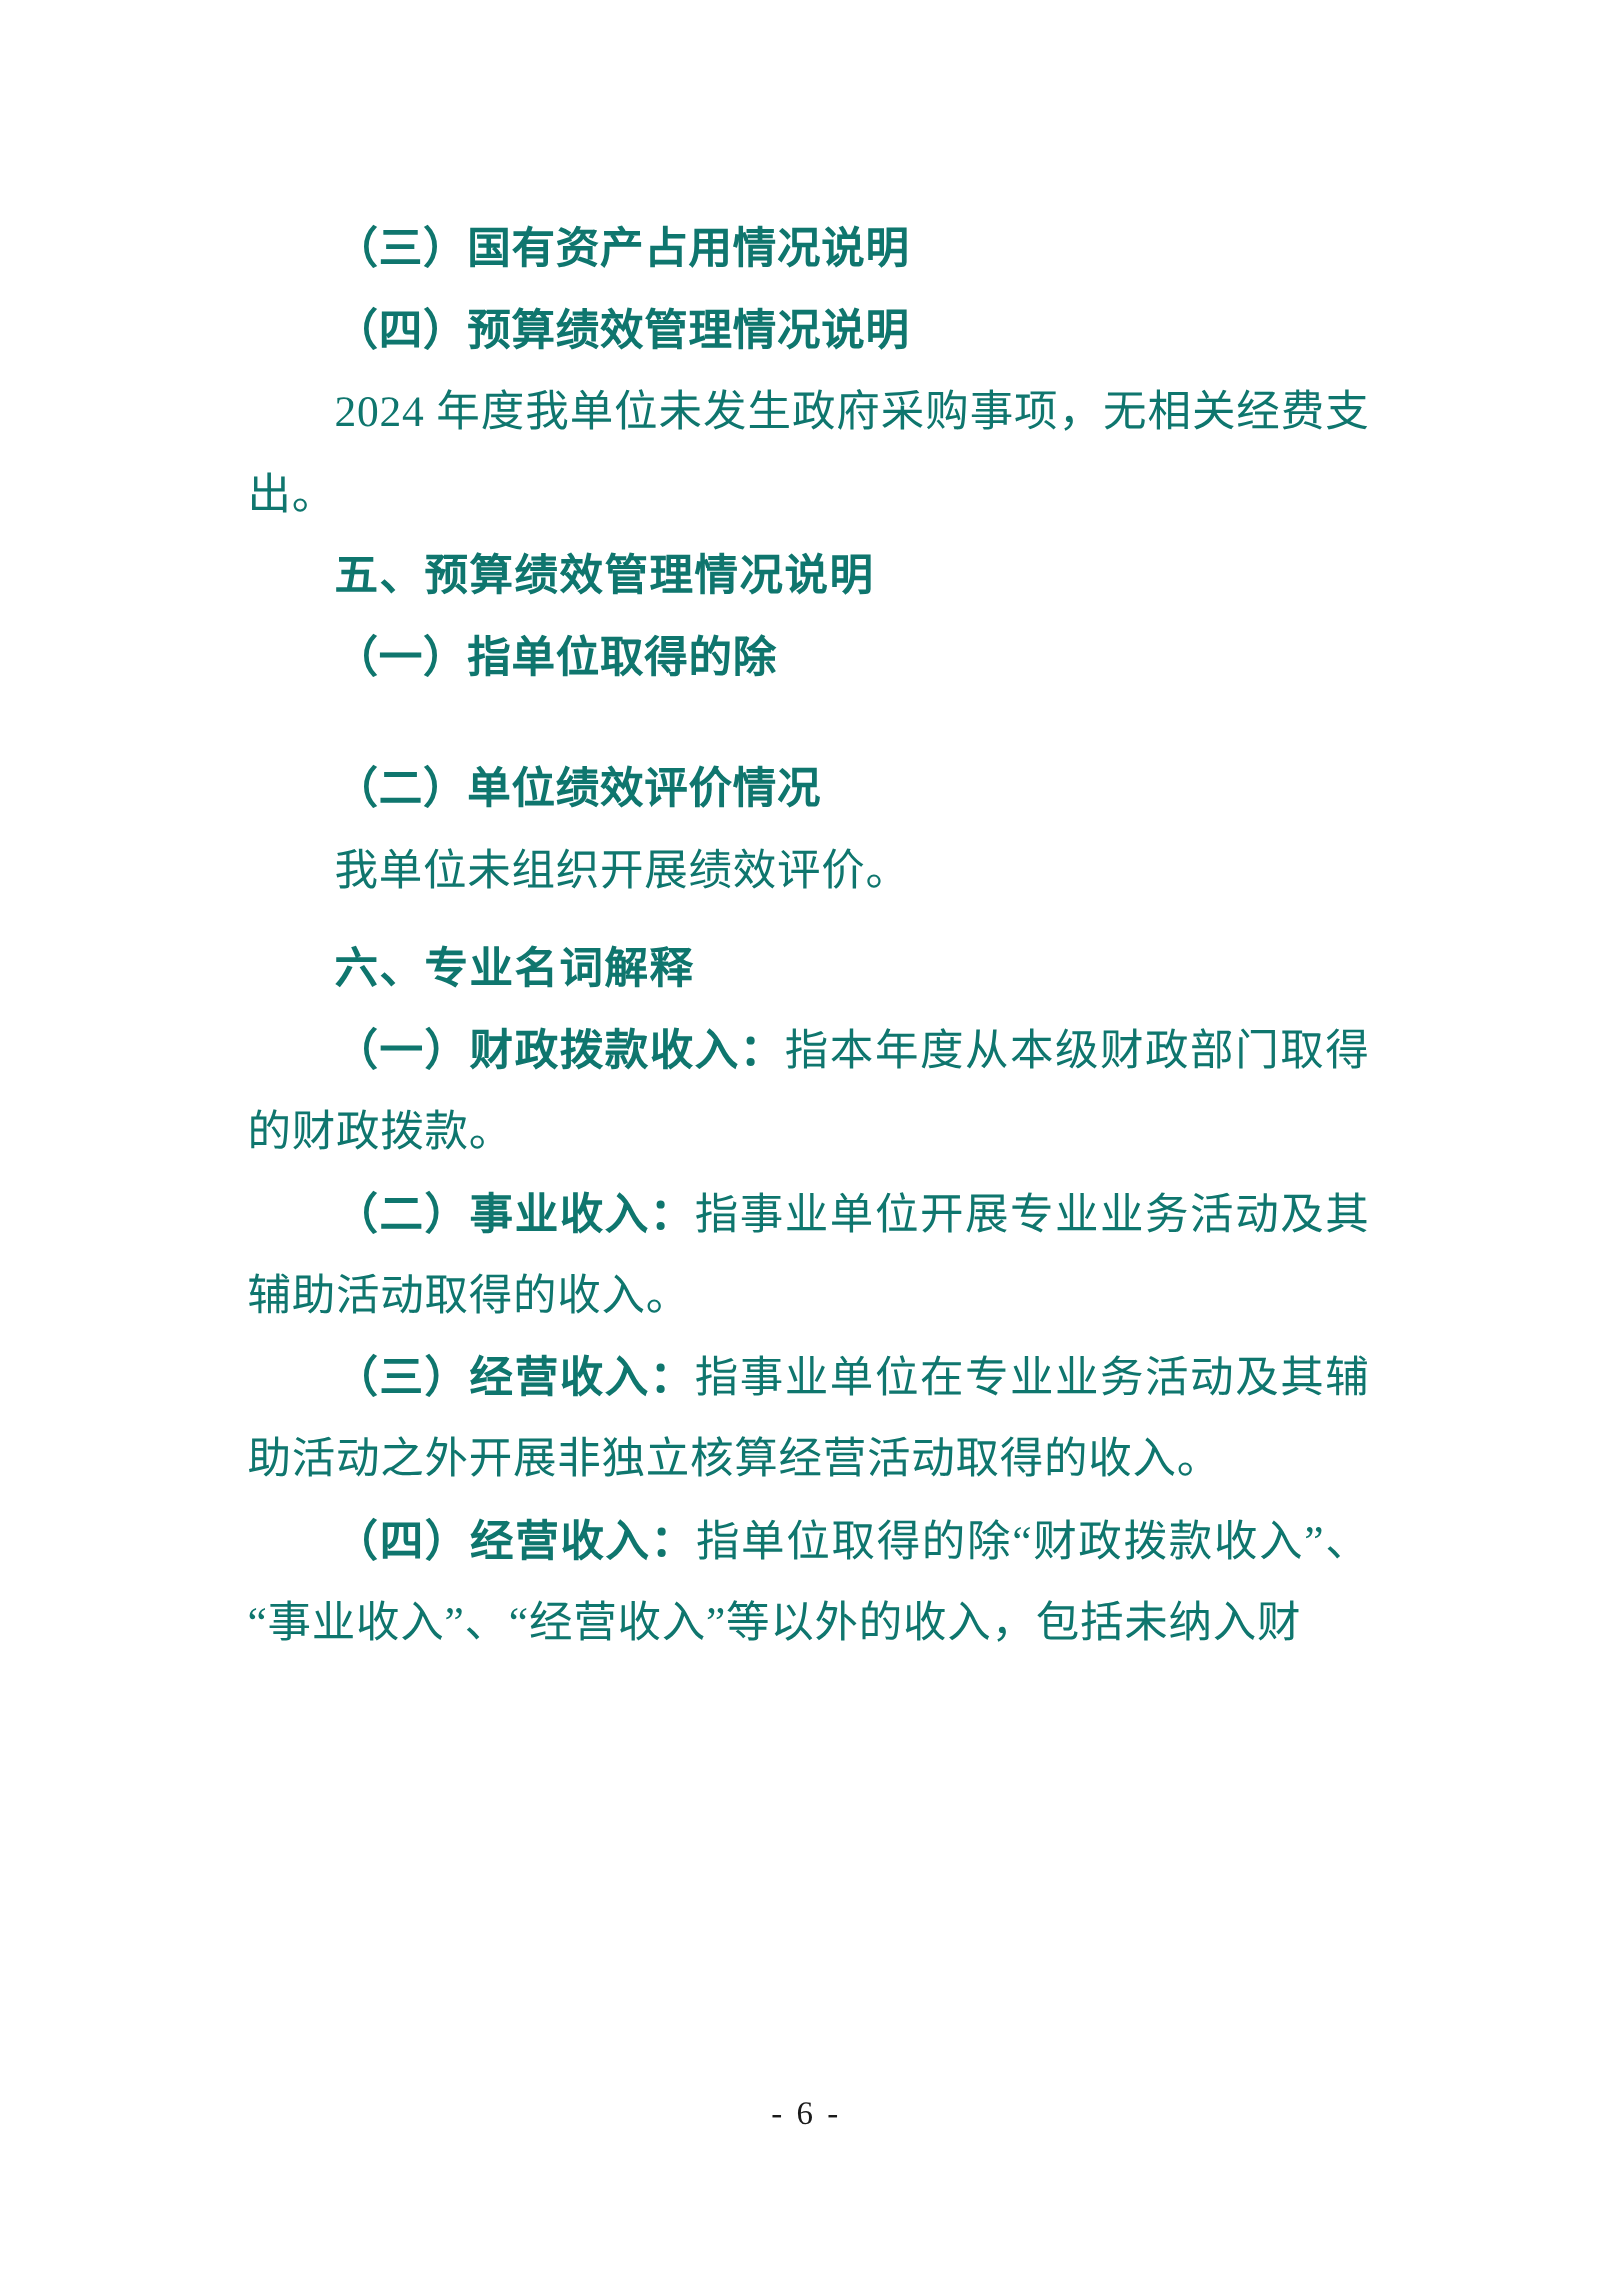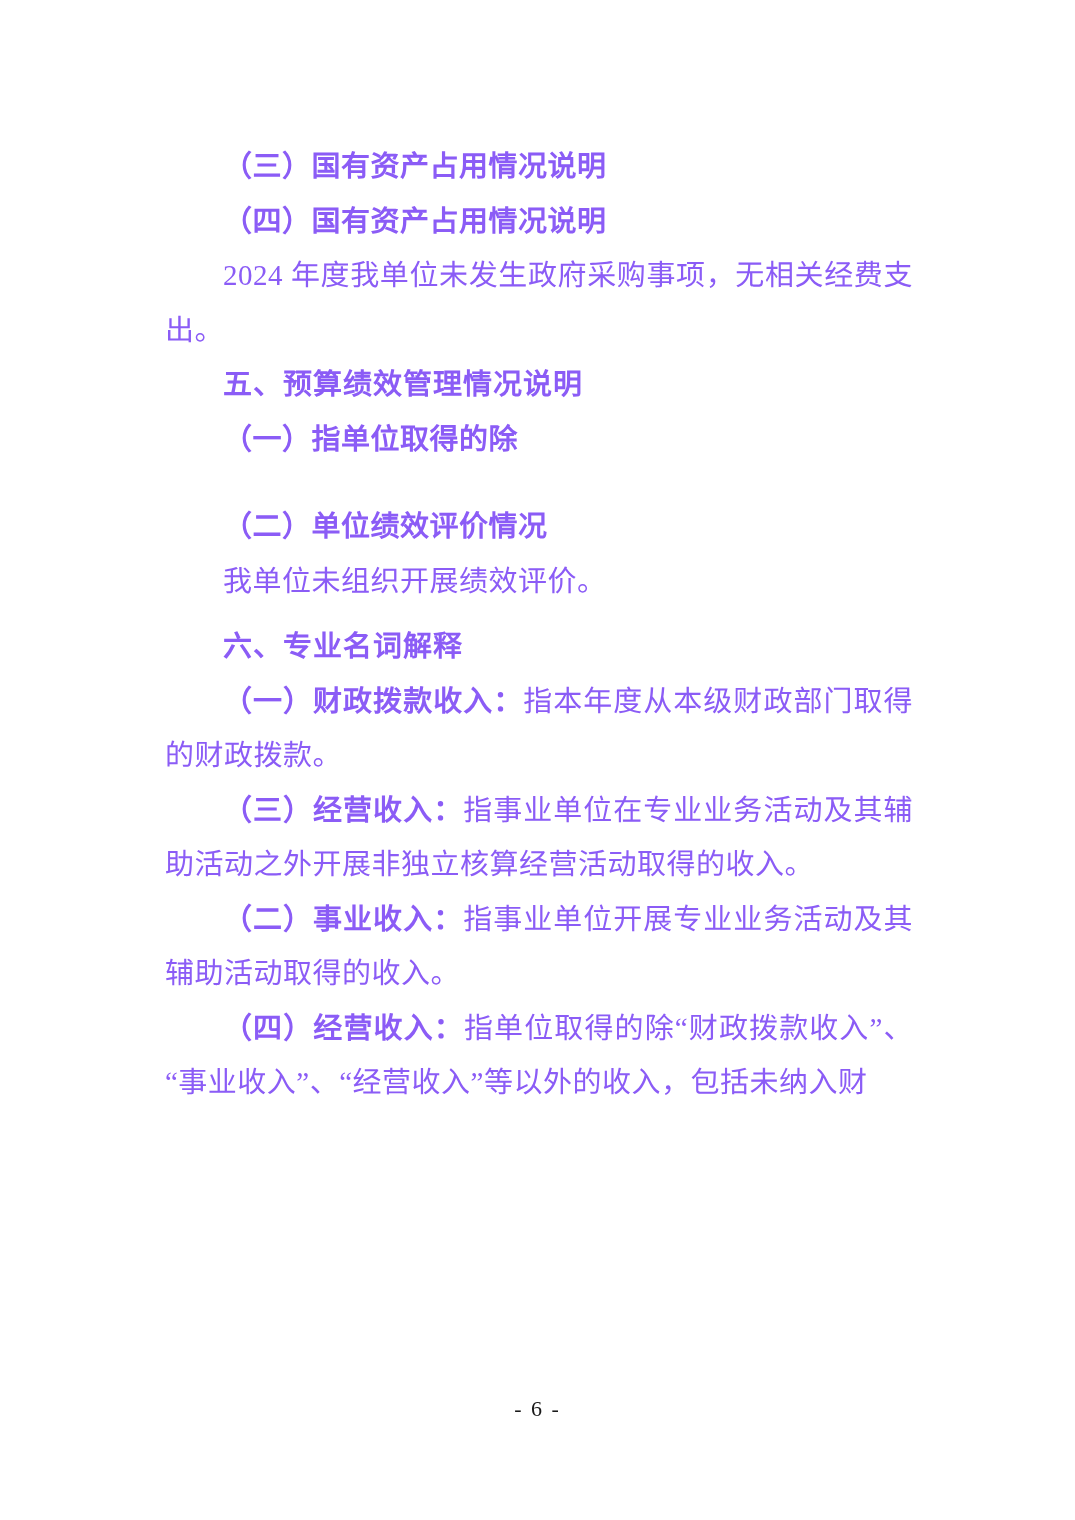--- a/index.html
+++ b/index.html
@@ -19,21 +19,21 @@
     left: 165px;
     top: 139px;
     width: 748px;
   }
   .content p {
     margin: 0;
     padding: 0;
     font-family: "Liberation Serif", "DejaVu Serif", serif;
     font-size: 29px;
     line-height: 54.5px;
-    color: #8b5cf6;
+    color: #0f766e;
     text-align: justify;
     text-indent: 2em;
     letter-spacing: 0.5px;
   }
   .h-kai {
     font-weight: 700;
   }
   .h-hei {
     font-family: "Liberation Sans", "DejaVu Sans", sans-serif !important;
     font-weight: 700;
@@ -62,42 +62,42 @@
 </style>
 </head>
 <body>
 
 <div class="page">
   <main class="content">
 
     <p class="h-kai">（三）国有资产占用情况说明</p>
 
 
-    <p class="h-kai">（四）国有资产占用情况说明</p>
+    <p class="h-kai">（四）预算绩效管理情况说明</p>
 
     <p>2024 年度我单位未发生政府采购事项，无相关经费支出。</p>
 
     <p class="h-hei">五、预算绩效管理情况说明</p>
 
     <p class="h-kai">（一）指单位取得的除</p>
 
 
     <div class="spacer"></div>
 
     <p class="h-kai">（二）单位绩效评价情况</p>
 
     <p>我单位未组织开展绩效评价。</p>
 
     <p class="h-hei gap-before">六、专业名词解释</p>
 
     <p><span class="lead">（一）财政拨款收入：</span><span>指本年度从本级财政部门取得的财政拨款。</span></p>
 
+    <p><span class="lead">（二）事业收入：</span><span>指事业单位开展专业业务活动及其辅助活动取得的收入。</span></p>
+
     <p><span class="lead">（三）经营收入：</span><span>指事业单位在专业业务活动及其辅助活动之外开展非独立核算经营活动取得的收入。</span></p>
-
-    <p><span class="lead">（二）事业收入：</span><span>指事业单位开展专业业务活动及其辅助活动取得的收入。</span></p>
 
     <p><span class="lead">（四）经营收入：</span><span>指单位取得的除“财政拨款收入”、“事业收入”、“经营收入”等以外的收入，包括未纳入财</span></p>
 
   </main>
 
   <div class="footer">
     <span>- 6 -</span>
   </div>
 </div>
 

